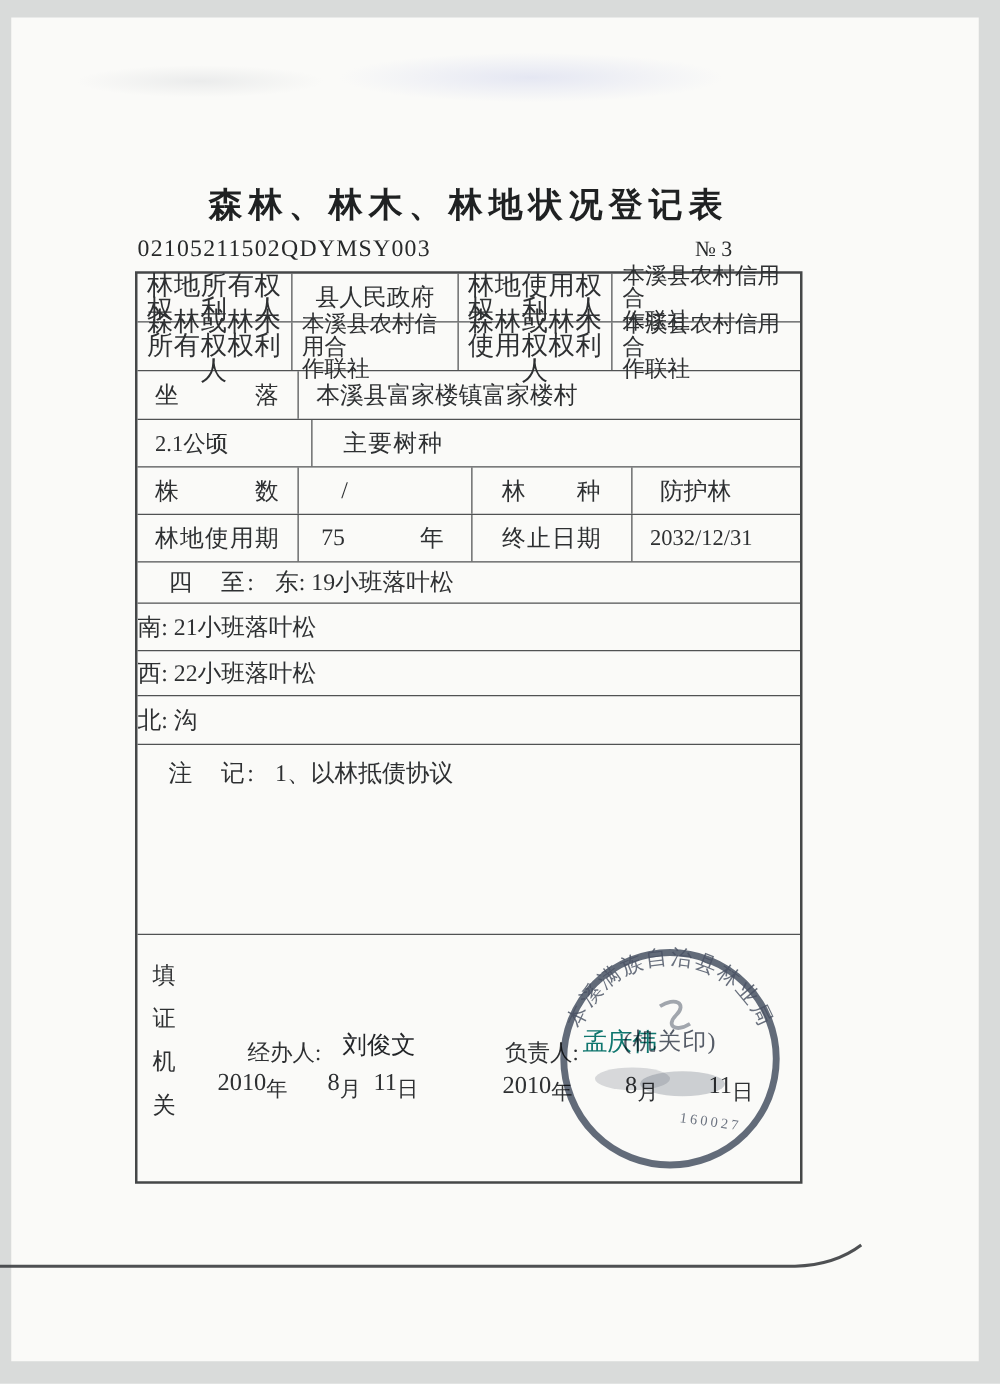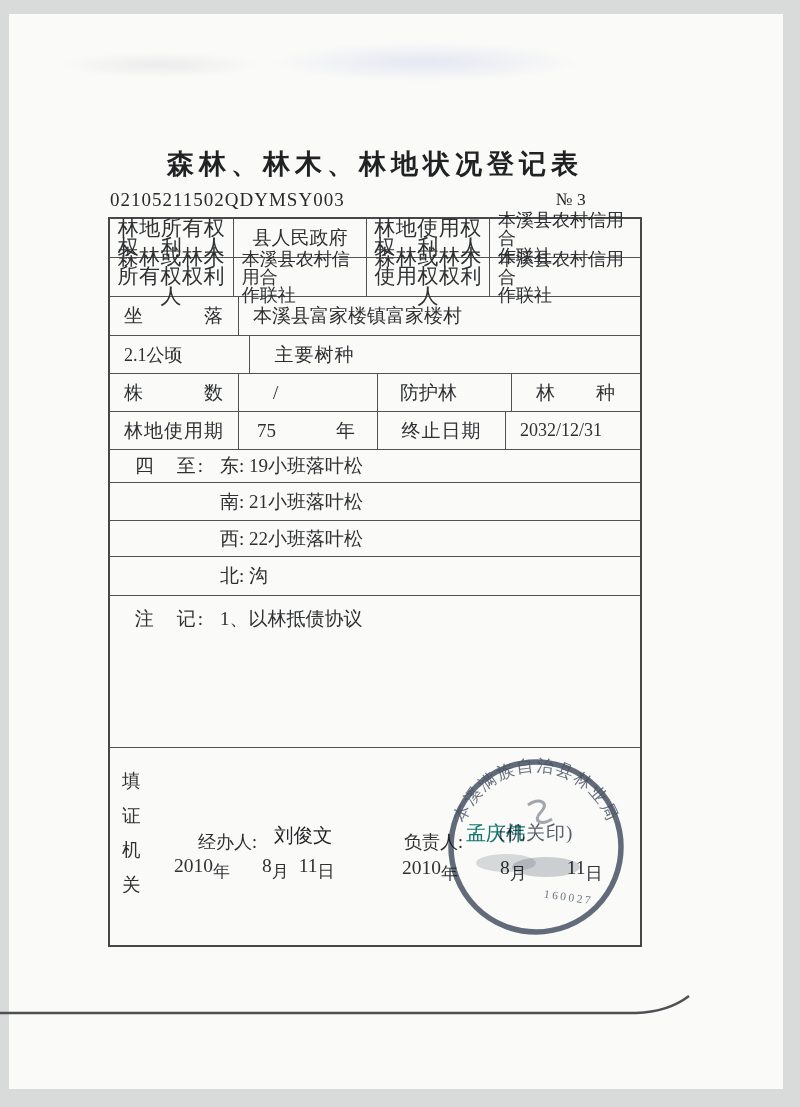--- a/index.html
+++ b/index.html
@@ -48,21 +48,21 @@
   .lbl{letter-spacing:1px;}
   .two{font-size:21px;line-height:19.5px;white-space:pre-line;text-align:center;letter-spacing:.5px;}
   .vleft{justify-content:flex-start;}
   .smallval{
     font-size:18px;line-height:18px;white-space:pre-line;text-align:left;
     justify-content:flex-start;padding-left:8px;
   }
   .ovf{min-width:150px;}
   .brow{justify-content:flex-start;align-items:center;text-align:center;}
   .blabel{display:inline-block;width:100px;padding-left:10px;letter-spacing:2px;}
-  .bindent{padding-left:110px;}
+  .bindent{}
   .remarksrow{align-items:flex-start;padding-top:10px;}
   .footrow{position:relative;}
   .abs{position:absolute;}
   .vert{
     width:22px;word-break:break-all;line-height:34.5px;font-size:18.5px;letter-spacing:0;
   }
   .fl{font-size:18px;}
   .fname{font-size:19.5px;color:#232528;}
   .mname{font-size:20px;color:#0f766e;}
   .dn{font-size:19.5px;position:relative;top:-5px;}
@@ -114,22 +114,22 @@
 
 
     <div class="row" style="height:38px">
       <div class="cell vleft" style="width:140px;padding-left:14px;font-size:18px">2.1公顷</div>
       <div class="cell lbl" style="width:129px">主要树种</div>
     </div>
 
     <div class="row" style="height:38px">
       <div class="cell lbl" style="width:130px">株　　　数</div>
       <div class="cell vleft" style="width:140px;padding-left:34px">/</div>
+      <div class="cell lbl" style="width:129px">林　　种</div>
       <div class="cell vleft" style="width:135px;padding-left:22px">防护林</div>
-      <div class="cell lbl" style="width:129px">林　　种</div>
     </div>
 
     <div class="row" style="height:38px">
       <div class="cell lbl" style="width:130px">林地使用期</div>
       <div class="cell" style="width:140px;justify-content:space-between;padding:0 22px 0 18px">
         <span>75</span>
         <span>年</span>
       </div>
       <div class="cell lbl" style="width:129px">终止日期</div>
       <div class="cell vleft" style="width:135px;padding-left:14px;font-size:18px">2032/12/31</div>

